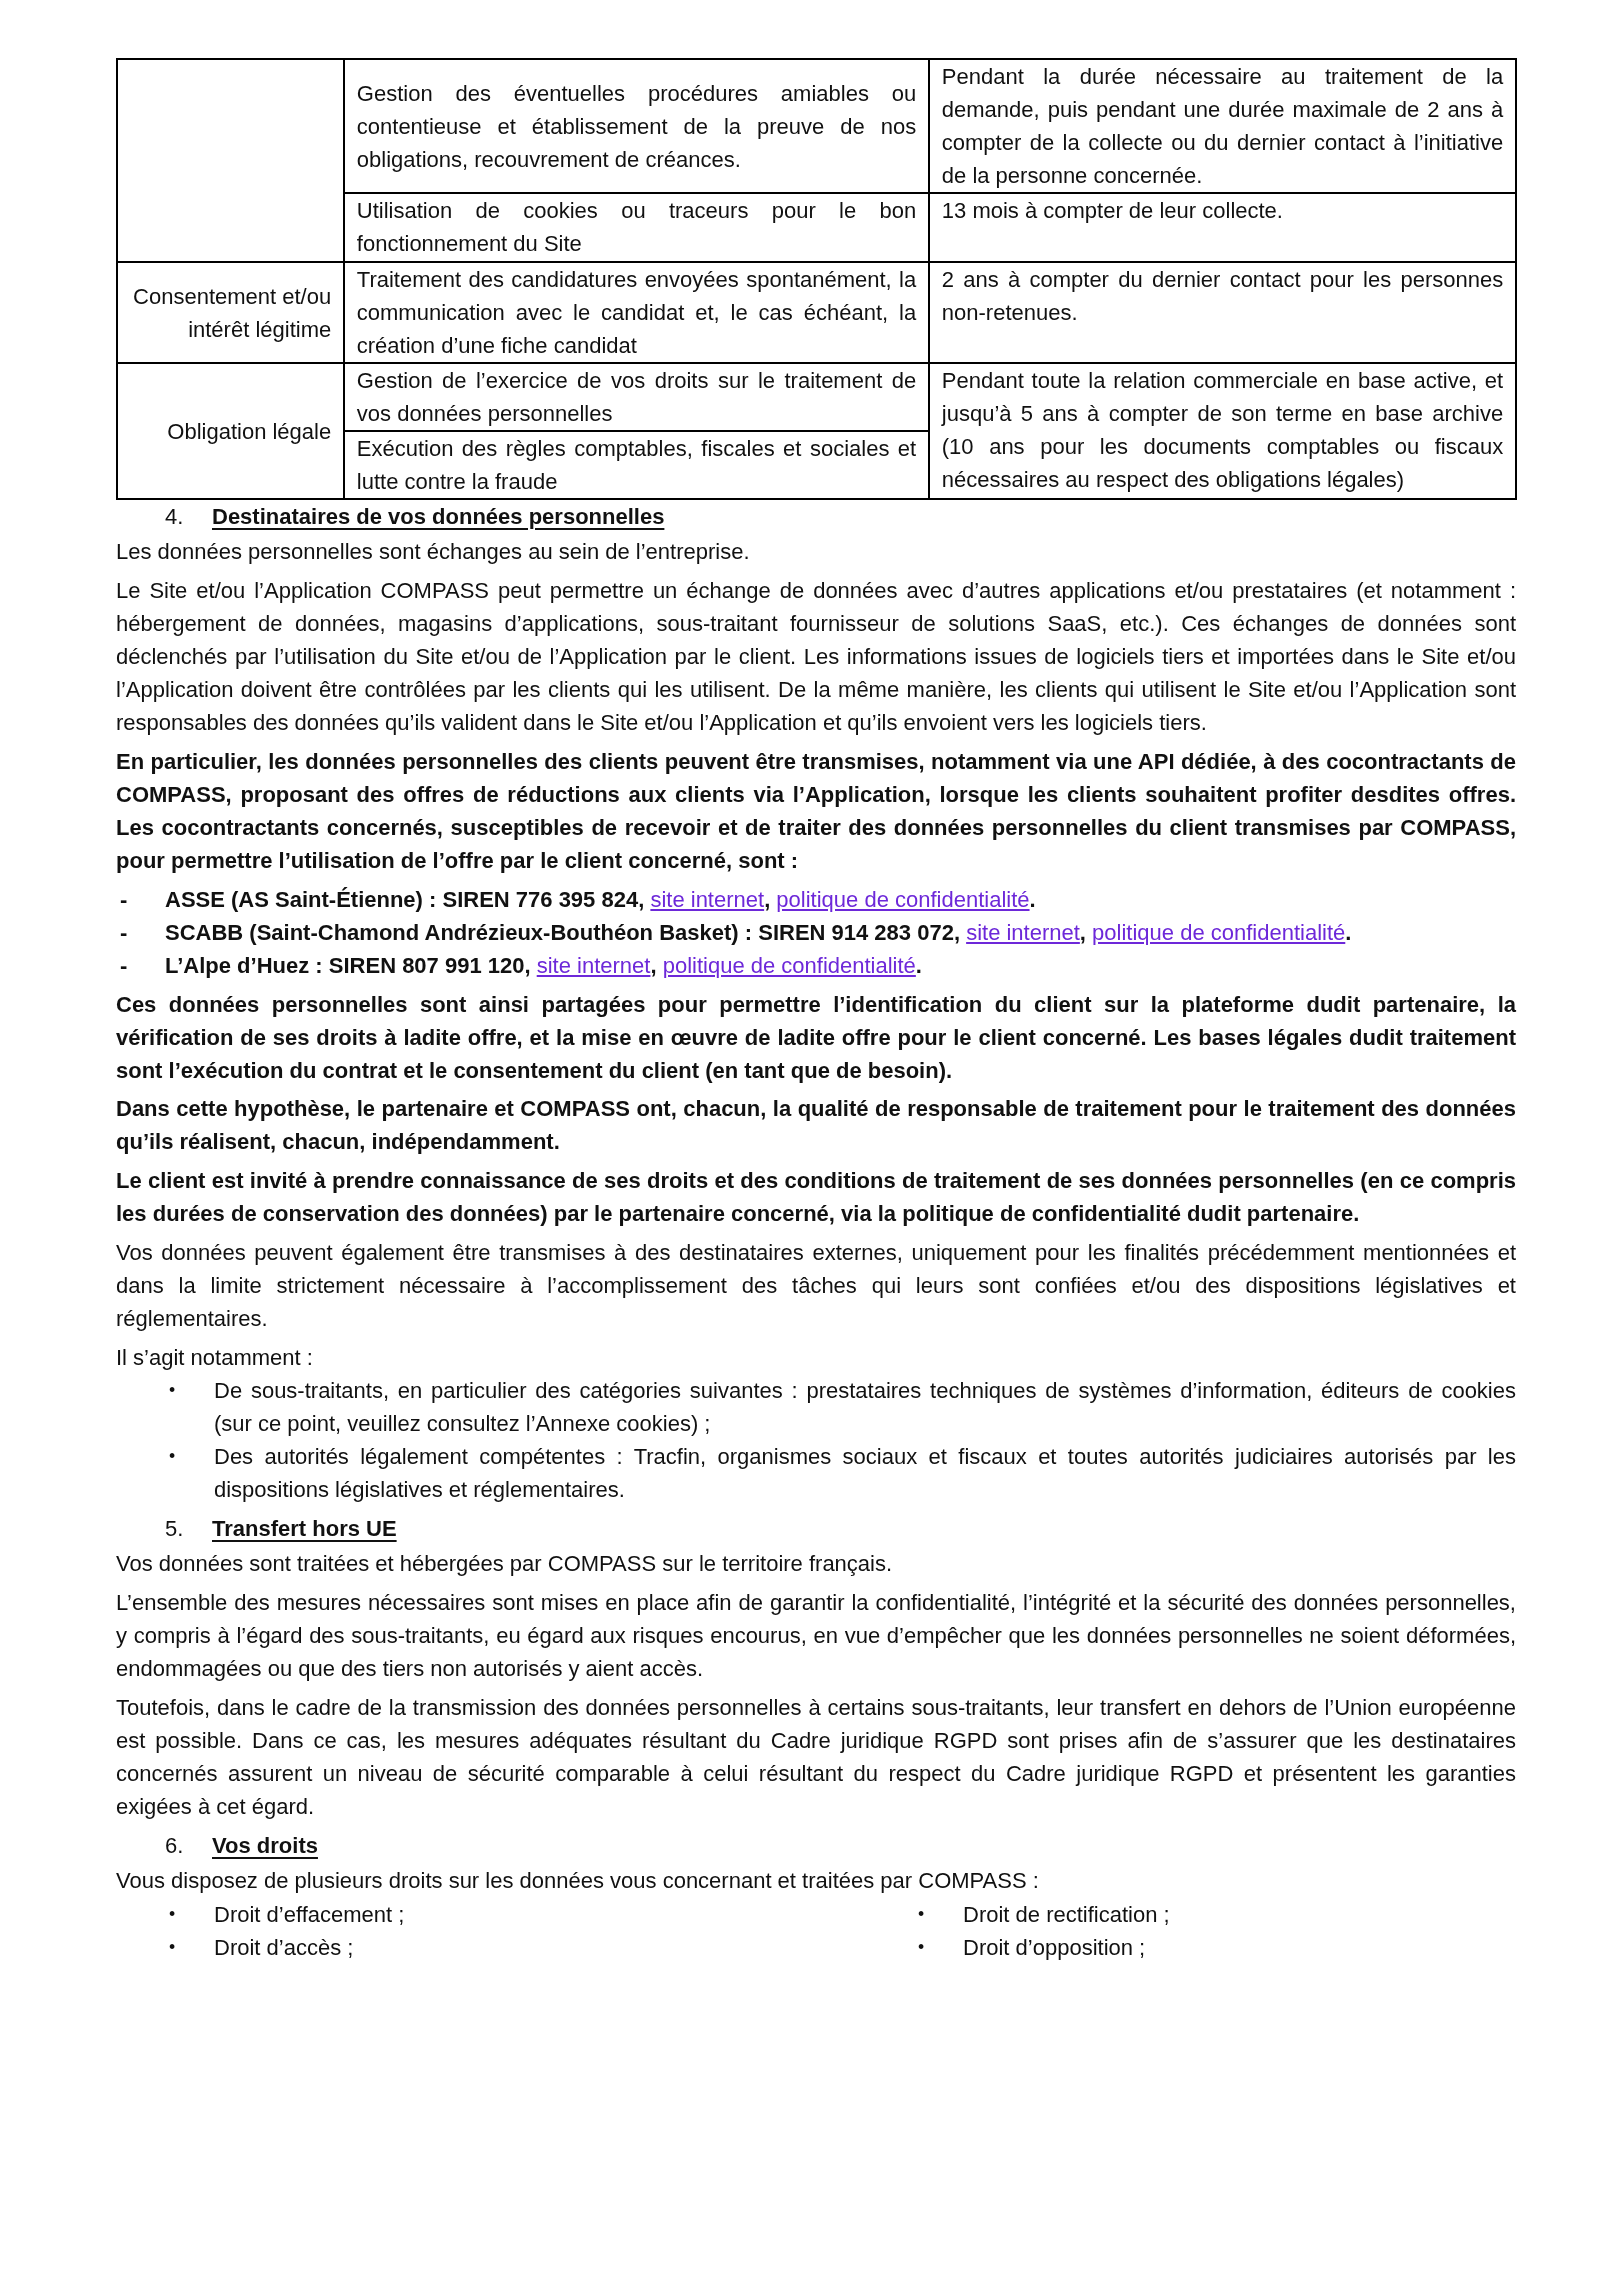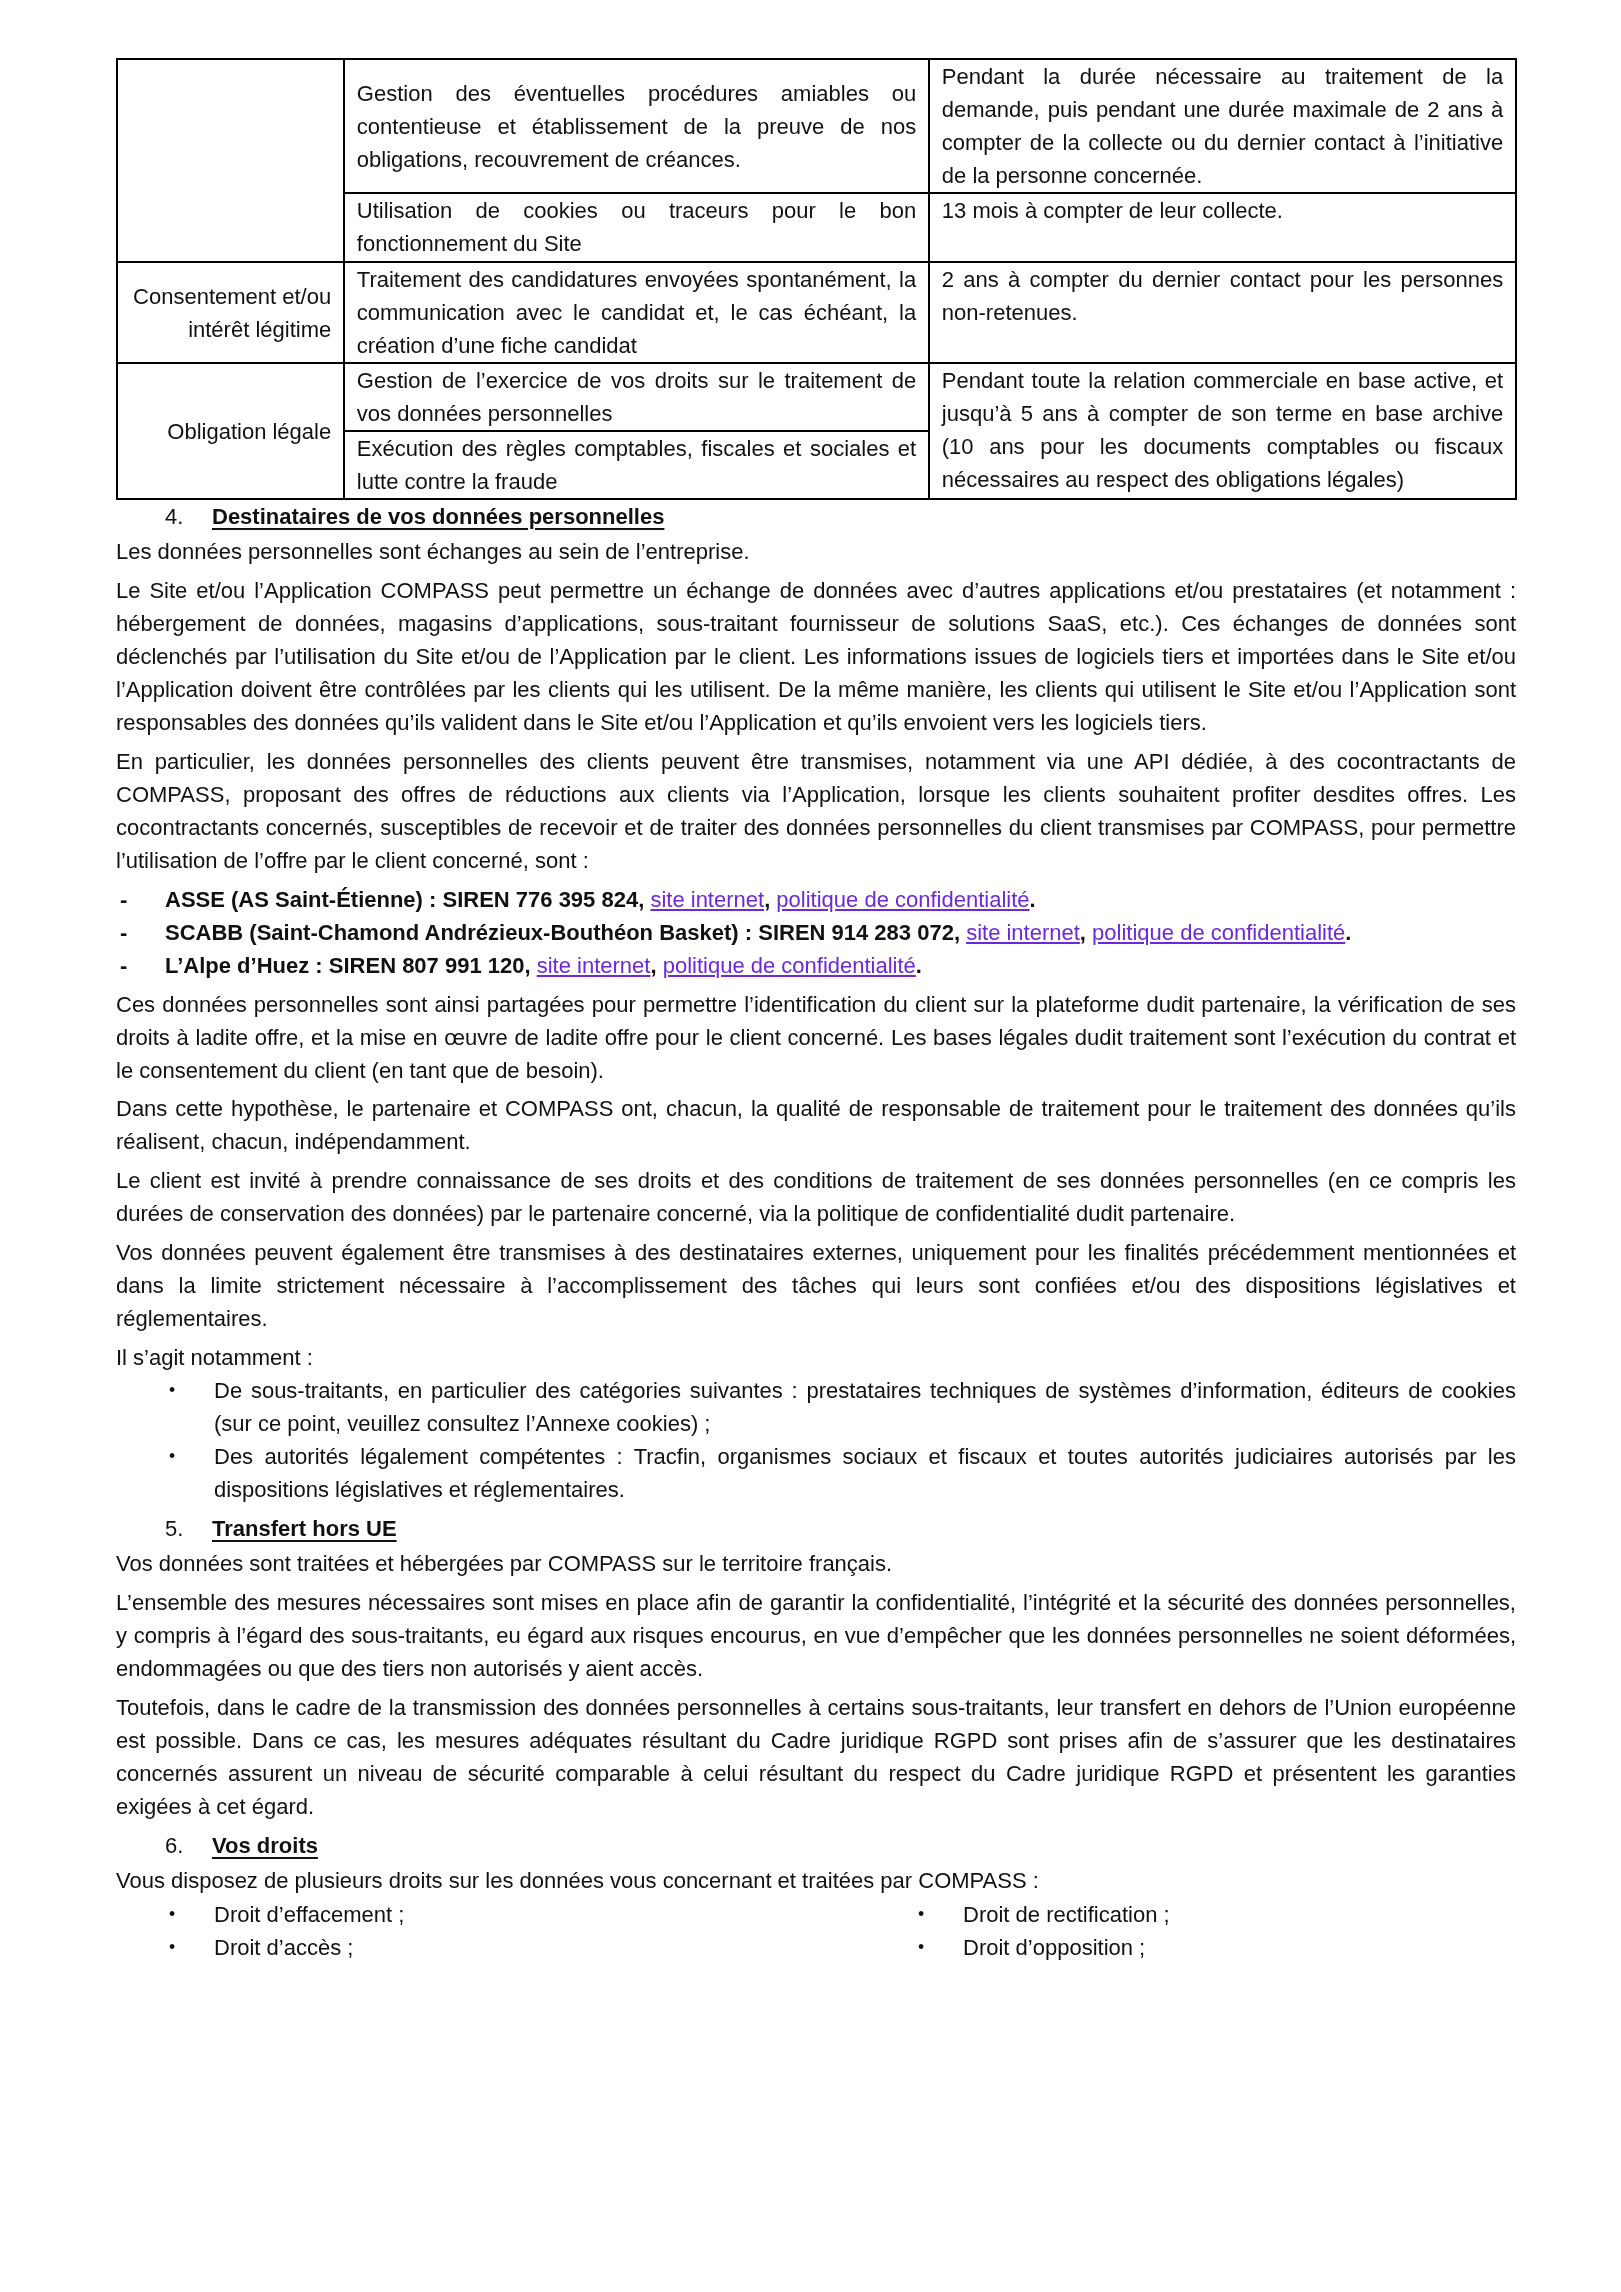--- a/index.html
+++ b/index.html
@@ -20,21 +20,21 @@
     line-height: 33px; font-size: 22px;
   }
   table.ret td.basis { text-align: right; vertical-align: middle; }
   table.ret col.c1 { width: 227px; }
   table.ret col.c2 { width: 585px; }
   table.ret col.c3 { width: 587px; }
   p { margin: 0 0 5.9px 0; text-align: justify; }
   .heading { margin: 0 0 2px 0; padding-left: 49px; }
   .heading .num { display: inline-block; width: 47px; }
   .heading .title { text-decoration: underline; text-decoration-thickness: 2px; text-underline-offset: 3.9px; font-weight: bold; }
-  .bold { font-weight: normal; }
+  .bold { font-weight: bold; }
   ul.dash { list-style: none; margin: 0 0 5.9px 0; padding: 0; }
   ul.dash li { position: relative; padding-left: 49px; font-weight: bold; line-height: 33px; }
   ul.dash li .dashmark { position: absolute; left: 3.9px; top: 0; }
   a.lnk { color: #6d28d9; text-decoration: underline; font-weight: normal; }
   ul.bul { list-style: none; margin: 0 0 5.9px 0; padding: 0; }
   ul.bul li { position: relative; padding-left: 98px; line-height: 33px; text-align: justify; }
   ul.bul li .dot { position: absolute; left: 53px; top: 0; font-size: 17.6px; }
   .rights { display: grid; grid-template-columns: 749px 651px; margin: 0; }
   .rights .ri { position: relative; padding-left: 98px; line-height: 33px; }
   .rights .ri .dot { position: absolute; left: 53px; top: 0; font-size: 17.6px; }

